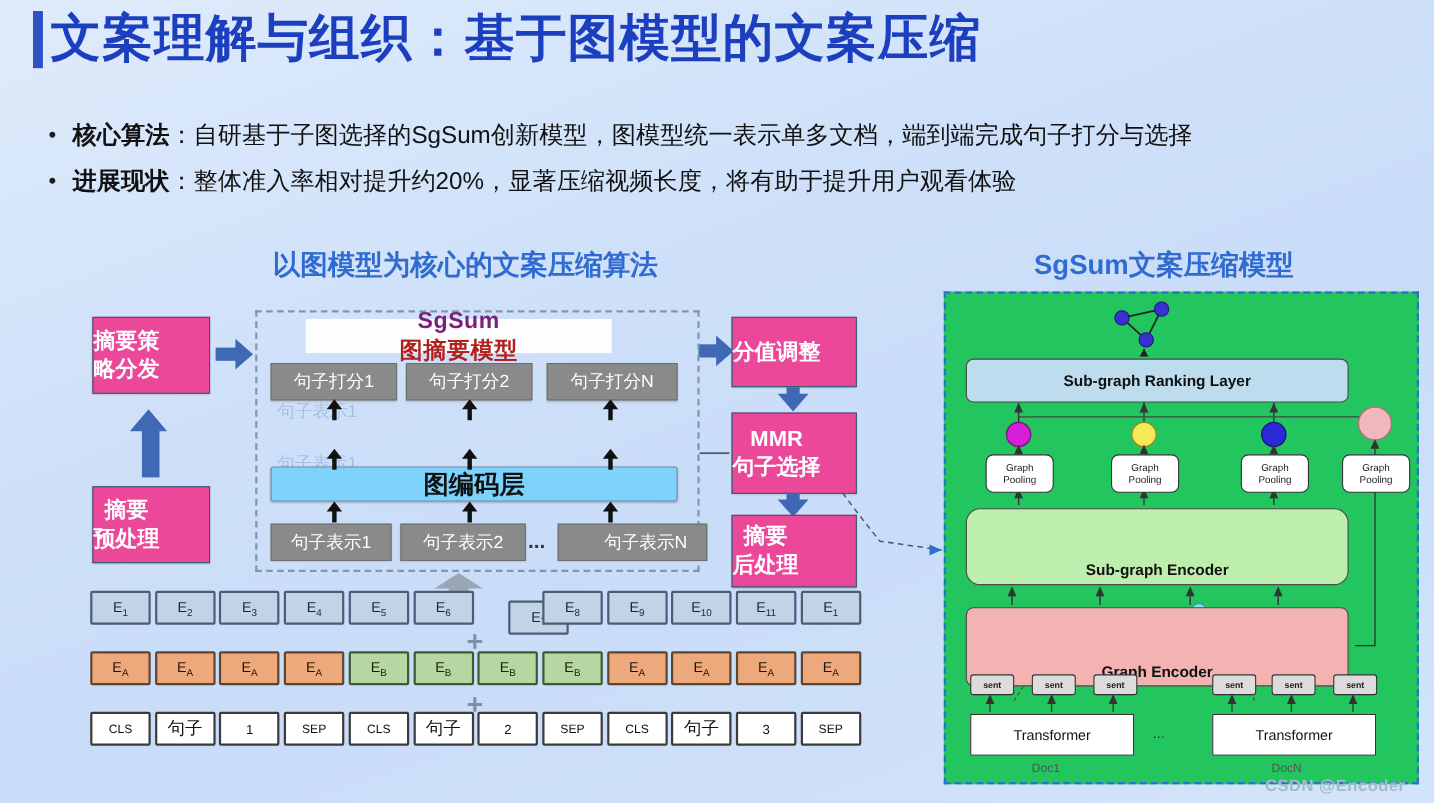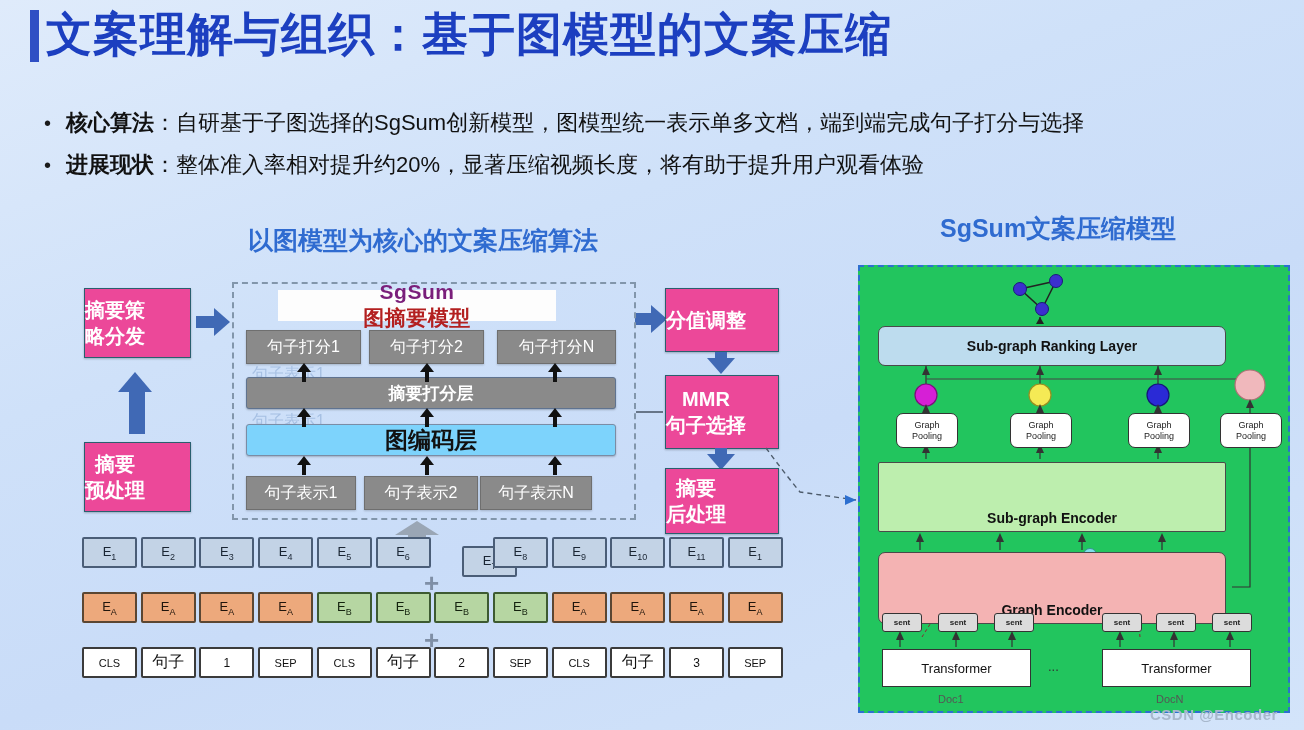--- a/index.html
+++ b/index.html
@@ -22,21 +22,21 @@
   
   .bullets{position:absolute;left:44px;top:108px;width:1280px;}
   .bullet{display:flex;align-items:flex-start;margin-bottom:12px;white-space:nowrap;}
   .bullet .dot{width:22px;color:#1a1a1a;font-size:20px;line-height:30px;flex:0 0 22px;}
   .bullet .btxt{font-size:22px;line-height:30px;color:#111;}
   .bullet .btxt b{font-weight:700;}
 
   
   .sec-cap{position:absolute;font-size:25px;font-weight:700;color:#2f6bd0;white-space:nowrap;}
   #cap-left{left:248px;top:224px;}
-  #cap-right{left:940px;top:212px;text-align:right;}
+  #cap-right{left:940px;top:224px;text-align:right;}
 
   
   .tealbox{
     position:absolute;background:#ec4899;color:#fff;
     display:flex;align-items:center;justify-content:flex-start;text-align:center;
     font-size:20px;line-height:26px;font-weight:600;
     border:1px solid #2a5f6f;box-shadow:0 1px 2px rgba(0,0,0,.25);
   }
   #box-strategy{left:84px;top:288px;width:105px;height:68px;}
   #box-preproc {left:84px;top:442px;width:105px;height:68px;}
@@ -85,21 +85,21 @@
   .greybox{
     position:absolute;background:#8a8a8a;color:#fff;border:1px solid #6f6f6f;
     display:flex;align-items:center;justify-content:center;
     font-size:16px;font-weight:500;box-shadow:0 1px 2px rgba(0,0,0,.2);
   }
   #sc1{left:246px;top:330px;width:113px;height:32px;}
   #sc2{left:369px;top:330px;width:113px;height:32px;}
   #scN{left:497px;top:330px;width:117px;height:32px;}
   #rep1{left:246px;top:476px;width:108px;height:32px;}
   #rep2{left:364px;top:476px;width:112px;height:32px;}
-  #repN{left:480px;top:476px;width:110px;height:32px;}
+  #repN{left:507px;top:476px;width:110px;height:32px;padding-left:24px;}
   #rep-dots{position:absolute;left:480px;top:482px;font-size:19px;color:#333;font-weight:700;}
 
   #layer-score{
     position:absolute;left:246px;top:377px;width:368px;height:30px;
     background:#8a8a8a;border:1px solid #5f7390;border-radius:3px;
     display:flex;align-items:center;justify-content:center;
     color:#fff;font-size:17px;font-weight:700;box-shadow:0 1px 2px rgba(0,0,0,.25);
   }
   #layer-graph{
     position:absolute;left:246px;top:424px;width:368px;height:30px;
@@ -142,21 +142,21 @@
   #right-frame{
     position:absolute;left:858px;top:265px;width:432px;height:448px;
     border:2px dashed #2c6fd0;box-sizing:border-box;background:#22c55e;
   }
   #right-inner{position:absolute;left:0;top:0;width:100%;height:100%;}
   .rbox{
     position:absolute;display:flex;align-items:center;justify-content:center;
     font-weight:700;color:#111;box-sizing:border-box;
   }
   #ranking-layer{left:18px;top:59px;width:348px;height:40px;background:#bddcee;border:1px solid #4a4a4a;border-radius:7px;font-size:14px;}
-  #subgraph-encoder{left:18px;top:195px;width:348px;height:70px;background:#bdeeae;border:1px solid #4a4a4a;border-radius:2px;align-items:flex-end;padding-bottom:5px;font-size:14px;}
+  #subgraph-encoder{left:18px;top:195px;width:348px;height:70px;background:#bdeeae;border:1px solid #4a4a4a;border-radius:13px;align-items:flex-end;padding-bottom:5px;font-size:14px;}
   #graph-encoder{left:18px;top:285px;width:348px;height:72px;background:#f4b3b3;border:1px solid #4a4a4a;border-radius:7px;align-items:flex-end;padding-bottom:5px;font-size:14px;}
   .pool{
     position:absolute;width:60px;height:33px;background:#fff;border:1px solid #333;border-radius:7px;
     display:flex;flex-direction:column;align-items:center;justify-content:center;
     font-size:9px;line-height:11px;color:#222;
   }
   #pool1{left:36px;top:146px;}
   #pool2{left:150px;top:146px;}
   #pool3{left:268px;top:146px;}
   #pool4{left:360px;top:146px;}
@@ -231,21 +231,20 @@
       <span>图摘要模型</span>
   </div>
 
   <div class="greybox" id="sc1">句子打分1</div>
   <div class="greybox" id="sc2">句子打分2</div>
   <div class="greybox" id="scN">句子打分N</div>
 
   <div class="ghost" id="ghost1">句子表示1</div>
   <div class="ghost" id="ghost2">句子表示1</div>
 
-  <div id="layer-score">摘要打分层</div>
   <div id="layer-graph">图编码层</div>
 
   <div class="greybox" id="rep1">句子表示1</div>
   <div class="greybox" id="rep2">句子表示2</div>
   <div id="rep-dots">...</div>
   <div class="greybox" id="repN">句子表示N</div>
 
   <div class="blk-up" style="left:297px;top:363px;width:14px;height:19px;">
       <span class="h"></span>
       <span class="s"></span>

